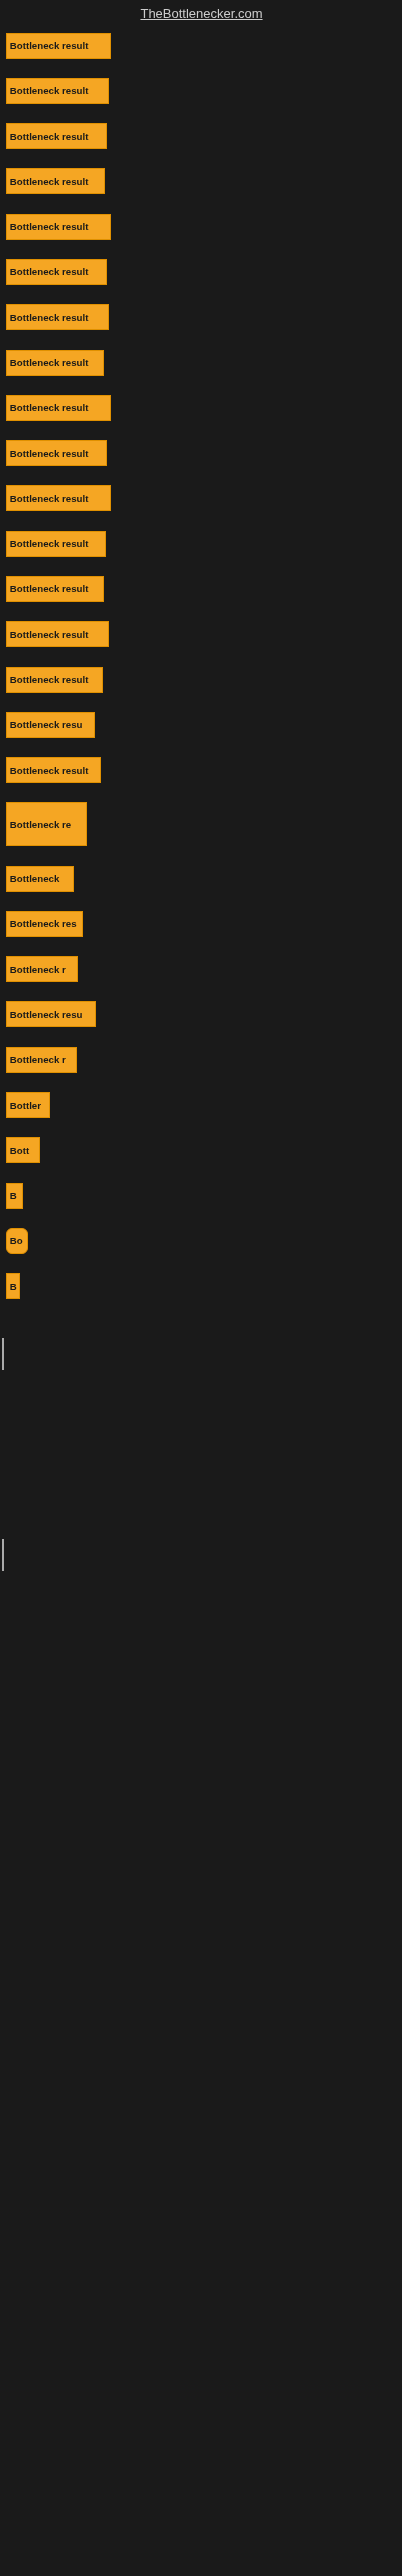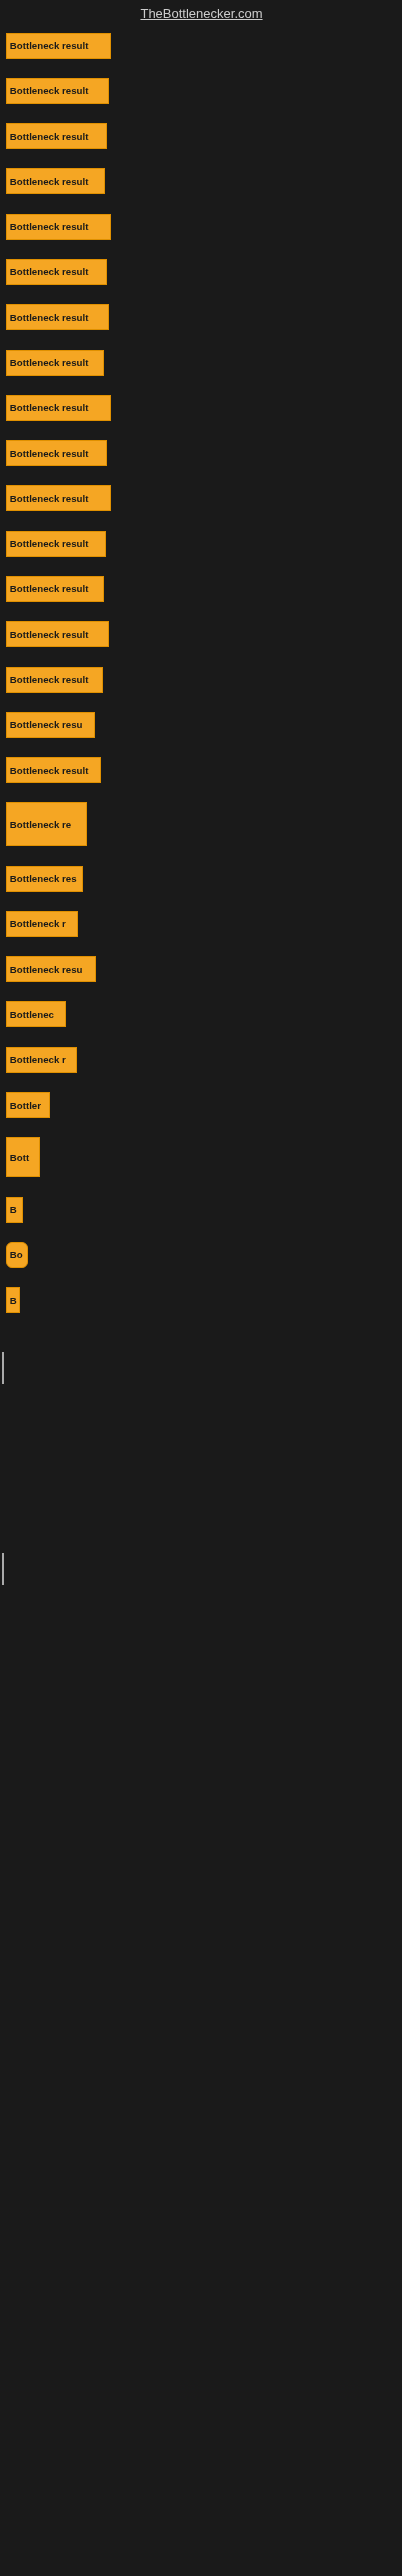--- a/index.html
+++ b/index.html
@@ -147,51 +147,51 @@
       <div class="bar" style="width: 95px; height: 26px;">
         <span class="bar-label">Bottleneck result</span>
       </div>
     </div>
     <div class="bar-row" style="margin-bottom: 9.7px;">
       <div class="bar" style="width: 81px; height: 44px;">
         <span class="bar-label">Bottleneck re</span>
       </div>
     </div>
     <div class="bar-row" style="margin-bottom: 9.7px;">
+      <div class="bar" style="width: 68px; height: 26px;">
+        <span class="bar-label">Bottleneck</span>
+      </div>
+    </div>
+    <div class="bar-row" style="margin-bottom: 9.7px;">
       <div class="bar" style="width: 77px; height: 26px;">
         <span class="bar-label">Bottleneck res</span>
       </div>
     </div>
     <div class="bar-row" style="margin-bottom: 9.7px;">
       <div class="bar" style="width: 72px; height: 26px;">
         <span class="bar-label">Bottleneck r</span>
       </div>
     </div>
     <div class="bar-row" style="margin-bottom: 9.7px;">
       <div class="bar" style="width: 90px; height: 26px;">
         <span class="bar-label">Bottleneck resu</span>
       </div>
     </div>
     <div class="bar-row" style="margin-bottom: 9.7px;">
-      <div class="bar" style="width: 60px; height: 26px;">
-        <span class="bar-label">Bottlenec</span>
-      </div>
-    </div>
-    <div class="bar-row" style="margin-bottom: 9.7px;">
       <div class="bar" style="width: 71px; height: 26px;">
         <span class="bar-label">Bottleneck r</span>
       </div>
     </div>
     <div class="bar-row" style="margin-bottom: 9.7px;">
       <div class="bar" style="width: 44px; height: 26px;">
         <span class="bar-label">Bottler</span>
       </div>
     </div>
     <div class="bar-row" style="margin-bottom: 9.7px;">
-      <div class="bar" style="width: 34px; height: 40px;">
+      <div class="bar" style="width: 34px; height: 26px;">
         <span class="bar-label">Bott</span>
       </div>
     </div>
     <div class="bar-row" style="margin-bottom: 9.7px;">
       <div class="bar" style="width: 17.7px; height: 26px;">
         <span class="bar-label">B</span>
       </div>
     </div>
     <div class="bar-row" style="margin-bottom: 9.7px;">
       <div class="bar" style="width: 22.5px; height: 26px; border-radius: 6px;">

